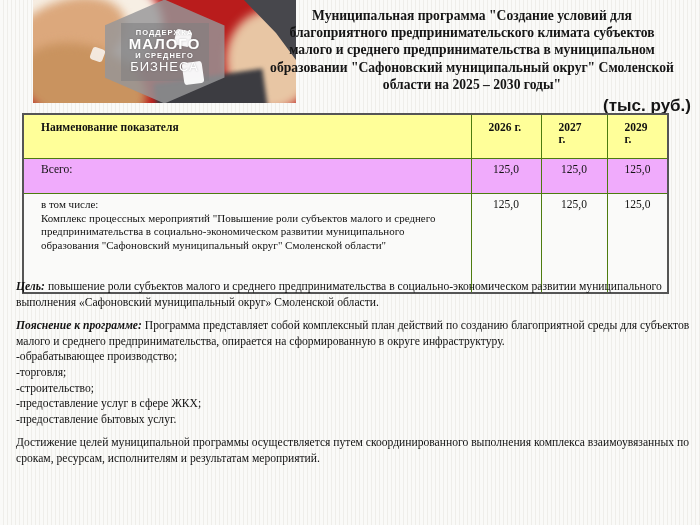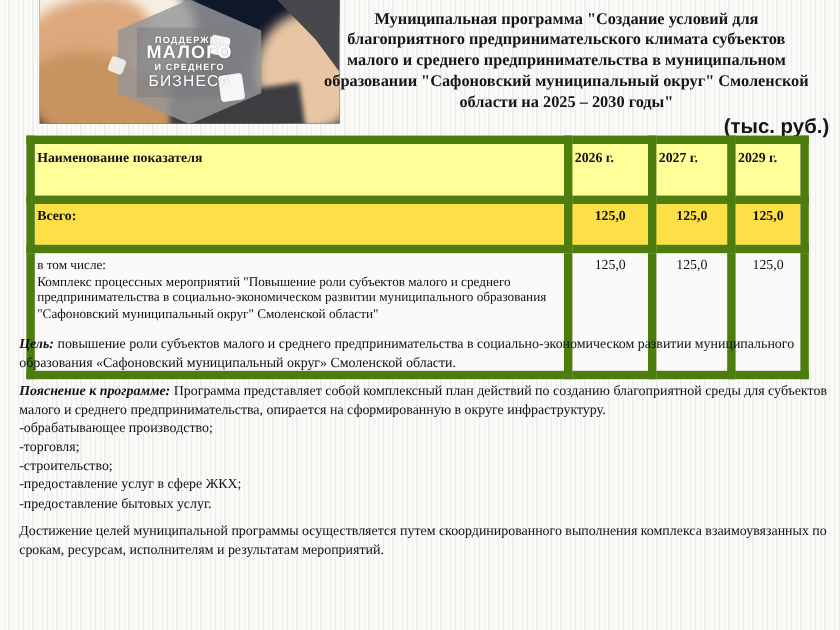--- a/index.html
+++ b/index.html
@@ -4,21 +4,21 @@
 <style>
   html,body{margin:0;padding:0;}
   body{
     width:700px;height:525px;position:relative;overflow:hidden;
     font-family:"Liberation Serif", serif;color:#111;
     background:
       repeating-linear-gradient(90deg,#fafaf8 0px,#fafaf8 3px,#efeeea 3px,#efeeea 4px);
   }
 
   
-  .photo{position:absolute;left:33px;top:0;width:250px;height:103px;overflow:hidden;background:#0f172a;}
+  .photo{position:absolute;left:33px;top:0;width:250px;height:103px;overflow:hidden;background:#b91c1c;padding-left:13px;}
   .photo .blob{position:absolute;border-radius:50%;filter:blur(5px);}
   .ph-light1{left:-20px;top:-30px;width:150px;height:110px;background:#f7efe4;}
   .ph-hand1{left:-25px;top:0px;width:120px;height:75px;background:#dca87c;transform:rotate(-20deg);}
   .ph-hand2{left:-15px;top:45px;width:130px;height:80px;background:#c9935f;transform:rotate(15deg);}
   .ph-hand3{right:-20px;top:10px;width:90px;height:100px;background:#e8c6a4;}
   .ph-dark-tr{position:absolute;right:0;top:0;width:80px;height:60px;background:#47474c;clip-path:polygon(35% 0,100% 0,100% 100%,75% 55%);}
   .ph-dark-br{position:absolute;right:30px;bottom:-18px;width:110px;height:45px;background:#3c3c41;transform:rotate(-8deg);filter:blur(2px);}
   .hex{position:absolute;left:50%;top:50%;transform:translate(-50%,-50%);
        width:120px;height:104px;background:rgba(150,150,152,0.82);
        clip-path:polygon(50% 0,100% 25%,100% 75%,50% 100%,0 75%,0 25%);}
@@ -38,24 +38,24 @@
   
   .title{position:absolute;left:246px;top:7px;width:452px;text-align:center;
          font-weight:bold;font-size:13.6px;line-height:17.2px;color:#151515;}
   .units{position:absolute;right:9px;top:96px;font-family:"Liberation Sans",sans-serif;
          font-weight:bold;font-size:17px;color:#151515;}
 
   
   table.fin{position:absolute;left:22px;top:113px;width:645px;border-collapse:collapse;
             table-layout:fixed;font-size:11.5px;}
   table.fin{border:2px solid #555;}
-  table.fin td{border:7px solid #4d7c0f;padding:4px 2px;vertical-align:top;overflow:hidden;margin-top:22px;}
+  table.fin td{border:1px solid #4d7c0f;padding:4px 17px;vertical-align:top;overflow:hidden;margin-top:22px;}
   tr.hdr td{background:#ffff99;font-weight:bold;height:33px;padding-top:6px;}
   tr.hdr td.num{text-align:left;}
-  tr.total td{background:#fde047;font-weight:bold;height:26px;padding-top:4px;}
+  tr.total td{background:#f0abfc;font-weight:normal;height:26px;padding-top:4px;}
   tr.total td.num{text-align:center;}
   tr.detail td{background:#fafaf9;height:90px;font-size:11px;line-height:13.5px;}
   tr.detail td.label{white-space:pre-line;}
   tr.detail td.num{text-align:center;font-size:11.5px;}
 
   
   .bodytext{position:absolute;left:16px;top:279px;width:676px;font-size:11.6px;line-height:15.6px;}
   .bodytext p{margin:0;}
   .para-gap{margin-top:8px !important;}
   .lead{font-weight:bold;font-style:italic;}
@@ -117,21 +117,21 @@
       <td class="label">в том числе:
 Комплекс процессных мероприятий "Повышение  роли субъектов  малого  и среднего предпринимательства в социально-экономическом развитии муниципального образования "Сафоновский  муниципальный округ"  Смоленской области"</td>
       <td class="num">125,0</td>
       <td class="num">125,0</td>
       <td class="num">125,0</td>
     </tr>
   </tbody>
 </table>
 
 <div class="bodytext">
-  <p><span class="lead">Цель:</span><span> повышение роли субъектов малого и среднего предпринимательства в социально-экономическом развитии муниципального образования «Сафоновский муниципальный округ»  Смоленской области.</span></p>
+  <p><span class="lead">Цель:</span><span> повышение роли субъектов малого и среднего предпринимательства в социально-экономическом развитии муниципального выполнения «Сафоновский муниципальный округ»  Смоленской области.</span></p>
 
   <p class="para-gap"><span class="lead">Пояснение к программе:</span><span> Программа представляет собой комплексный план действий по созданию благоприятной среды для субъектов  малого и среднего предпринимательства, опирается на сформированную  в округе  инфраструктуру.</span></p>
 
 
   <div class="list">
     <div>-обрабатывающее производство;</div>
     <div>-торговля;</div>
     <div>-строительство;</div>
     <div>-предоставление услуг  в сфере  ЖКХ;</div>
     <div>-предоставление бытовых услуг.</div>

